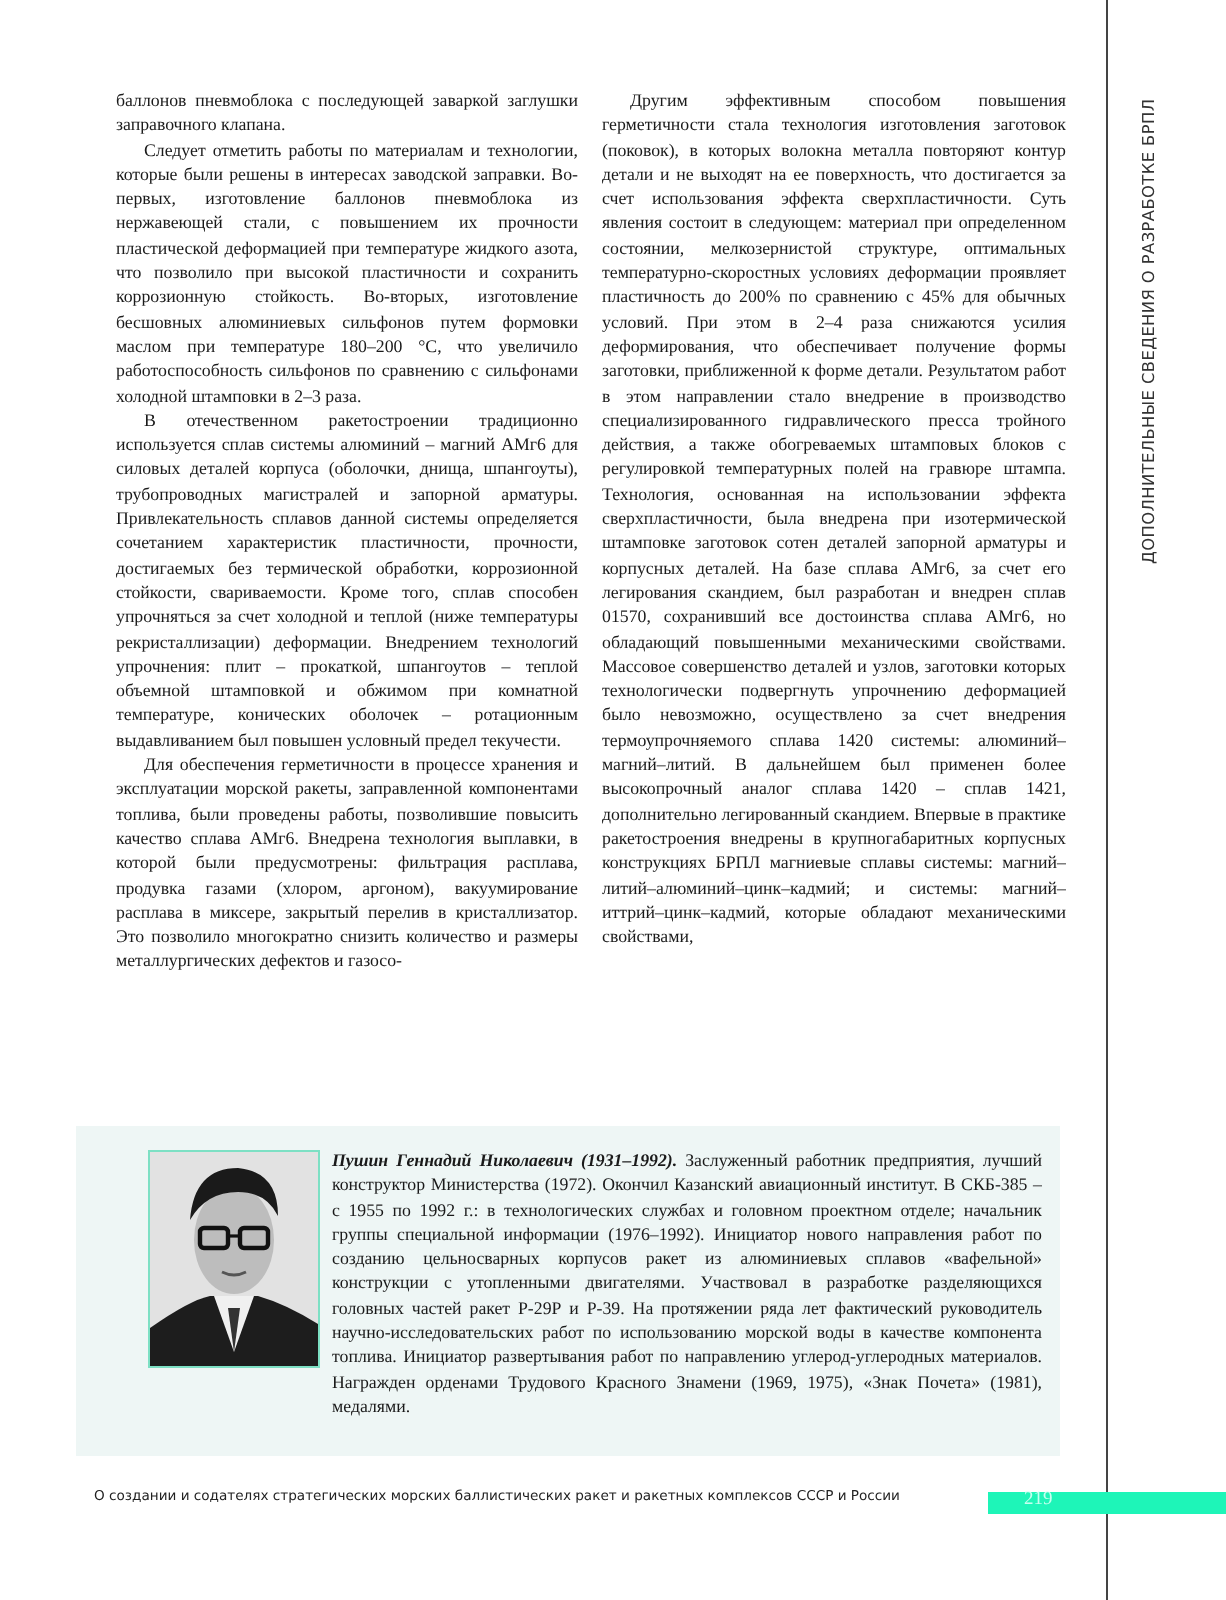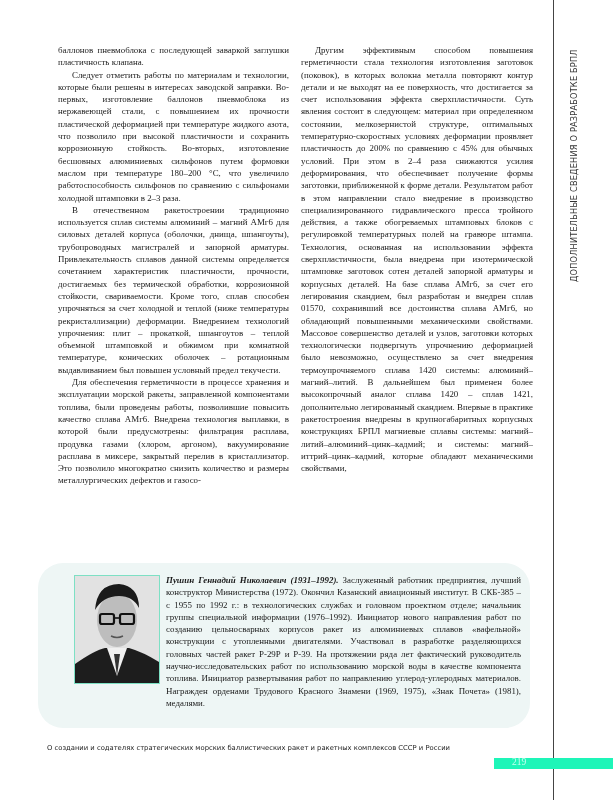--- a/index.html
+++ b/index.html
@@ -8,40 +8,40 @@
   .col { position:absolute; top:44px; font-size:8.9px; line-height:12.3px; text-align:justify; }
   .col p { margin:0; text-indent:14px; }
   .col p.cont { text-indent:0; }
   #col-left { left:58px; width:231px; }
   #col-right { left:301px; width:232px; }
   .vline { position:absolute; left:553px; top:0; width:1px; height:800px; background:#444; }
   .side-title { position:absolute; left:567px; top:42px; width:12px; height:240px; }
   .side-title span { position:absolute; left:0; bottom:0; transform-origin:left bottom;
         transform:rotate(-90deg) translate(0,12px); white-space:nowrap;
         font-family:"DejaVu Sans",sans-serif; font-size:8.2px; letter-spacing:0.2px; color:#333; width:240px; }
-  .bio { position:absolute; left:38px; top:563px; width:492px; height:165px; background:#eef6f5;border-radius:25px; }
+  .bio { position:absolute; left:38px; top:563px; width:492px; height:165px; background:#eef6f5; }
   .photo { position:absolute; left:36px; top:12px; width:84px; height:107px;
            border:1px solid #7de0c4; background:#dcdcdc; overflow:hidden; }
   .bio-text { position:absolute; left:128px; top:11px; width:355px; font-size:8.9px; line-height:12.3px; text-align:justify; }
   .bio-text .name { font-weight:bold; font-style:italic; }
   .footer { position:absolute; left:47px; top:744px; font-family:"DejaVu Sans",sans-serif; font-size:6.8px; color:#222; white-space:nowrap; }
-  .pagebar { position:absolute; left:494px; top:746px; width:119px; height:11px; background:#1ef5b8;margin-top:12px; }
+  .pagebar { position:absolute; left:494px; top:746px; width:119px; height:11px; background:#1ef5b8; }
   .pagenum { position:absolute; left:18px; top:-1px; font-size:9.5px; color:#c8fff0; font-family:"Liberation Serif",serif; }
 </style>
 </head>
 <body>
 
 <div class="vline"></div>
 
 <div class="side-title">
   <span>ДОПОЛНИТЕЛЬНЫЕ СВЕДЕНИЯ О РАЗРАБОТКЕ БРПЛ</span>
 </div>
 
 <div class="col" id="col-left">
-  <p class="cont">баллонов пневмоблока с последующей заваркой заглушки пластичность клапана.</p>
+  <p class="cont">баллонов пневмоблока с последующей заваркой заглушки заправочного клапана.</p>
   <p>Следует отметить работы по материалам и технологии, которые были решены в интересах заводской заправки. Во-первых, изготовление баллонов пневмоблока из нержавеющей стали, с повышением их прочности пластической деформацией при температуре жидкого азота, что позволило при высокой пластичности и сохранить коррозионную стойкость. Во-вторых, изготовление бесшовных алюминиевых сильфонов путем формовки маслом при температуре 180–200 °С, что увеличило работоспособность сильфонов по сравнению с сильфонами холодной штамповки в 2–3 раза.</p>
   <p>В отечественном ракетостроении традиционно используется сплав системы алюминий – магний АМг6 для силовых деталей корпуса (оболочки, днища, шпангоуты), трубопроводных магистралей и запорной арматуры. Привлекательность сплавов данной системы определяется сочетанием характеристик пластичности, прочности, достигаемых без термической обработки, коррозионной стойкости, свариваемости. Кроме того, сплав способен упрочняться за счет холодной и теплой (ниже температуры рекристаллизации) деформации. Внедрением технологий упрочнения: плит – прокаткой, шпангоутов – теплой объемной штамповкой и обжимом при комнатной температуре, конических оболочек – ротационным выдавливанием был повышен условный предел текучести.</p>
   <p>Для обеспечения герметичности в процессе хранения и эксплуатации морской ракеты, заправленной компонентами топлива, были проведены работы, позволившие повысить качество сплава АМг6. Внедрена технология выплавки, в которой были предусмотрены: фильтрация расплава, продувка газами (хлором, аргоном), вакуумирование расплава в миксере, закрытый перелив в кристаллизатор. Это позволило многократно снизить количество и размеры металлургических дефектов и газосо-</p>
 </div>
 
 <div class="col" id="col-right">
   <p>Другим эффективным способом повышения герметичности стала технология изготовления заготовок (поковок), в которых волокна металла повторяют контур детали и не выходят на ее поверхность, что достигается за счет использования эффекта сверхпластичности. Суть явления состоит в следующем: материал при определенном состоянии, мелкозернистой структуре, оптимальных температурно-скоростных условиях деформации проявляет пластичность до 200% по сравнению с 45% для обычных условий. При этом в 2–4 раза снижаются усилия деформирования, что обеспечивает получение формы заготовки, приближенной к форме детали. Результатом работ в этом направлении стало внедрение в производство специализированного гидравлического пресса тройного действия, а также обогреваемых штамповых блоков с регулировкой температурных полей на гравюре штампа. Технология, основанная на использовании эффекта сверхпластичности, была внедрена при изотермической штамповке заготовок сотен деталей запорной арматуры и корпусных деталей. На базе сплава АМг6, за счет его легирования скандием, был разработан и внедрен сплав 01570, сохранивший все достоинства сплава АМг6, но обладающий повышенными механическими свойствами. Массовое совершенство деталей и узлов, заготовки которых технологически подвергнуть упрочнению деформацией было невозможно, осуществлено за счет внедрения термоупрочняемого сплава 1420 системы: алюминий–магний–литий. В дальнейшем был применен более высокопрочный аналог сплава 1420 – сплав 1421, дополнительно легированный скандием. Впервые в практике ракетостроения внедрены в крупногабаритных корпусных конструкциях БРПЛ магниевые сплавы системы: магний–литий–алюминий–цинк–кадмий; и системы: магний–иттрий–цинк–кадмий, которые обладают механическими свойствами,</p>
 </div>
 
 <div class="bio">

